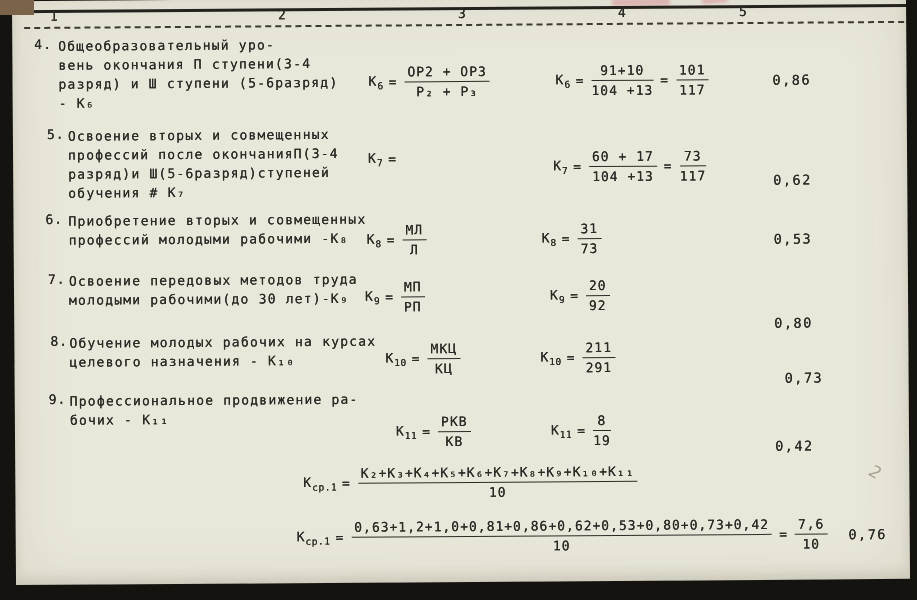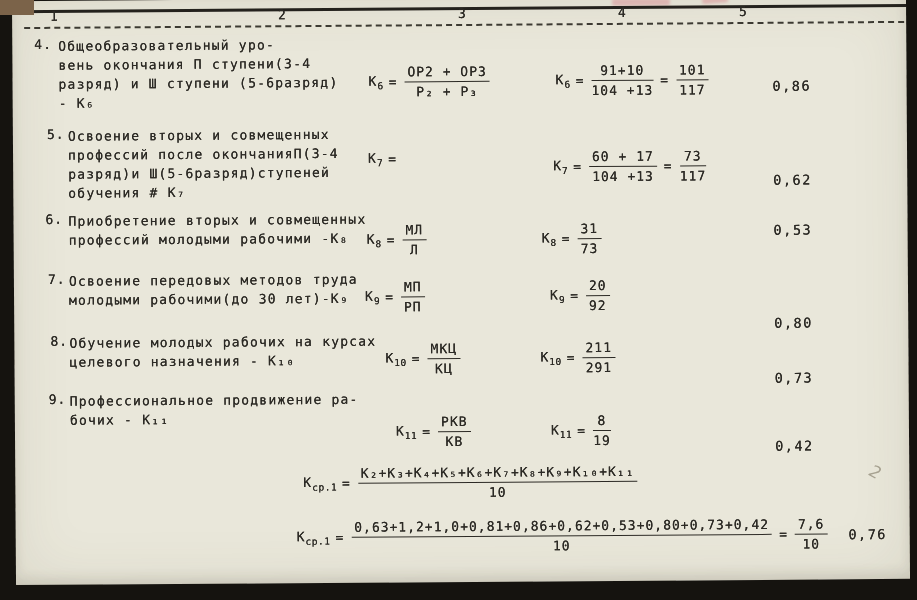--- a/index.html
+++ b/index.html
@@ -41,33 +41,33 @@
   .frac{display:inline-flex;flex-direction:column;align-items:center;margin:0 2px;}
   .frac .fn{align-self:stretch;text-align:center;border-bottom:1.6px solid #2c2a25;
             padding:0 3px 2px 3px;}
   .frac .fd{text-align:left;padding-top:2px;}
 
   .val{position:absolute;left:760px;font-size:13.5px;letter-spacing:1.5px;
        text-shadow:0 0 0.6px #2c2a25;}
 
   
   #n4{left:22px;top:36px;}  #d4{left:46px;top:36px;}
-  #f1-4{left:356px;top:66px;} #f2-4{left:543px;top:66px;} #v4{top:82px;}
+  #f1-4{left:356px;top:66px;} #f2-4{left:543px;top:66px;} #v4{top:76px;}
 
   #n5{left:34px;top:126px;} #d5{left:55px;top:126px;}
   #f1-5{left:355px;top:152px;} #f2-5{left:540px;top:152px;} #v5{top:176px;}
 
   #n6{left:32px;top:211px;} #d6{left:55px;top:211px;}
-  #f1-6{left:353px;top:224px;} #f2-6{left:528px;top:224px;} #v6{top:226px;}
+  #f1-6{left:353px;top:224px;} #f2-6{left:528px;top:224px;} #v6{top:235px;}
 
   #n7{left:34px;top:271px;} #d7{left:55px;top:271px;}
   #f1-7{left:351px;top:281px;} #f2-7{left:536px;top:281px;} #v7{top:319px;}
 
   #n8{left:36px;top:333px;} #d8{left:55px;top:333px;}
-  #f1-8{left:371px;top:343px;} #f2-8{left:526px;top:343px;} #v8{top:374px;}
+  #f1-8{left:371px;top:343px;} #f2-8{left:526px;top:343px;} #v8{top:374px;margin-left:10px;}
 
   #n9{left:34px;top:391px;} #d9{left:55px;top:391px;}
   #f1-9{left:381px;top:416px;} #f2-9{left:536px;top:416px;} #v9{top:442px;}
 
   #sum1{left:288px;top:467px;}
   #sum2{left:281px;top:521px;}
   #sum2 .result{margin-left:14px;font-size:13.5px;letter-spacing:1.5px;}
 
   #pencil-note{position:absolute;left:870px;top:462px;font-size:17px;color:#97917f;
                font-family:"DejaVu Sans",sans-serif;transform:rotate(28deg) skewX(-8deg);

